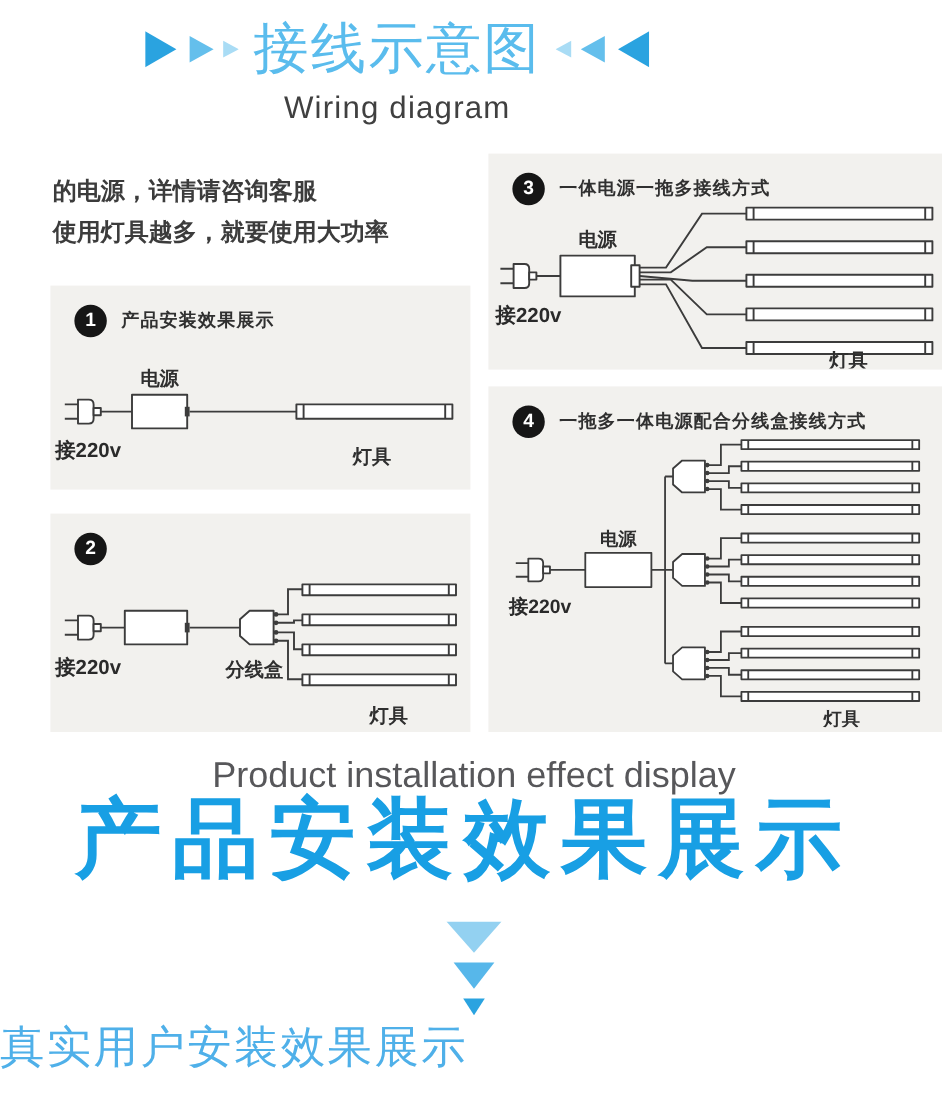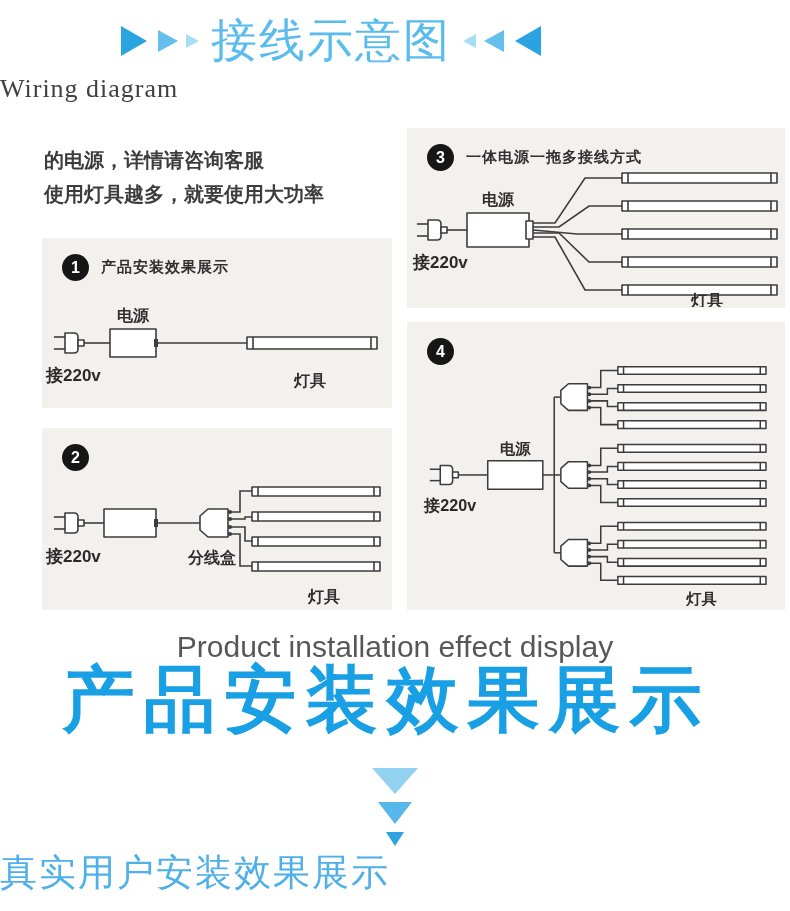--- a/index.html
+++ b/index.html
@@ -1,20 +1,20 @@
 <!DOCTYPE html>
 <html><head>
 <meta charset="utf-8">
 <style>
   html,body{margin:0;padding:0;background:#fff;}
   #page{position:relative;width:790px;height:911px;background:#fff;overflow:hidden;
         font-family:"Liberation Sans","DejaVu Sans",sans-serif;}
 
   
-  .hdr{position:absolute;top:10px;left:0;width:662px;text-align:left;font-family:Liberation Serif, serif;}
+  .hdr{position:absolute;top:10px;left:0;width:662px;text-align:center;}
   .hdr-row{display:flex;align-items:center;justify-content:center;gap:12px;}
   .hdr-title{font-size:46px;font-weight:500;color:#5abced;letter-spacing:2px;}
   .hdr-sub{font-size:26px;color:#404040;letter-spacing:1px;margin-top:2px;}
 
   
   .intro{position:absolute;left:44px;top:143px;width:350px;font-size:20px;font-weight:600;
          color:#3c3c3c;line-height:1.7;}
 
   
   .panel{position:absolute;background:#f2f1ee;}
@@ -191,20 +191,21 @@
           <line class="wire" x1="364" y1="120" x2="364" y2="130"></line>
       </g>
       <text class="vlabel" x="6" y="103">接220v</text>
       <text class="dlabel" x="300" y="141" text-anchor="middle">灯具</text>
     </svg>
   </div>
 
   <div class="panel" style="left:407px;top:322px;width:378px;height:288px;">
     <div class="panel-head">
       <div class="badge">4</div>
+      <div class="panel-title">一拖多一体电源配合分线盒接线方式</div>
     </div>
     <svg class="diagram" width="378" height="245" viewBox="0 0 378 258" style="margin-top:-4px">
 
       <g transform="translate(14,120)">
         <line class="wire" x1="0" y1="-6" x2="11" y2="-6"></line>
         <line class="wire" x1="0" y1="6" x2="11" y2="6"></line>
         <path class="part" d="M11,-10 L20,-10 Q24,-10 24,-6 L24,6 Q24,10 20,10 L11,10 Z"></path>
         <path class="part" d="M24,-3 h6 v6 h-6 z"></path>
       </g>
       <line class="wire" x1="44" y1="120" x2="75" y2="120"></line>

